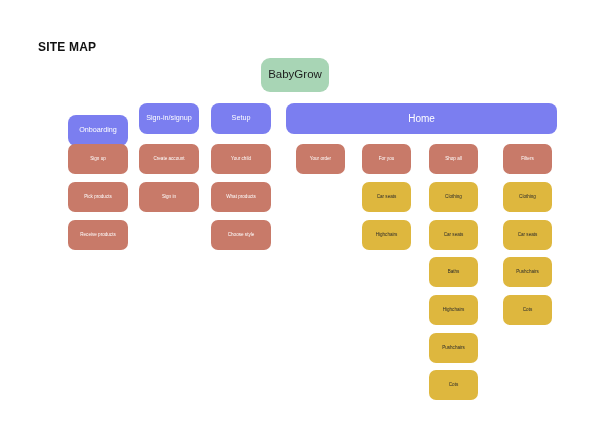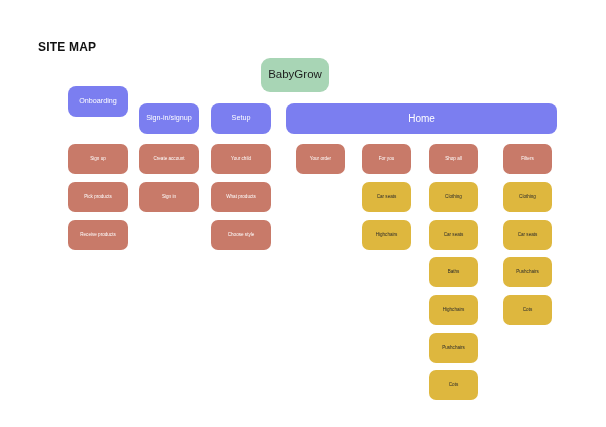--- a/index.html
+++ b/index.html
@@ -85,21 +85,21 @@
 <body>
 
 <div id="canvas">
 
   <div id="page-title">SITE MAP</div>
 
   <div class="node root" style="left:261px; top:58px; width:68px; height:34px;">
     <span>BabyGrow</span>
   </div>
 
-  <div class="node section" style="left:68px; top:86px; width:60px; height:31px;">
+  <div class="node section" style="left:68px; top:115px; width:60px; height:31px;">
     <span>Onboarding</span>
   </div>
 
   <div class="node section" style="left:139px; top:103px; width:60px; height:31px;text-align:center;">
     <span>Sign-in/signup</span>
   </div>
 
   <div class="node section" style="left:211px; top:103px; width:60px; height:31px;">
     <span>Setup</span>
   </div>

